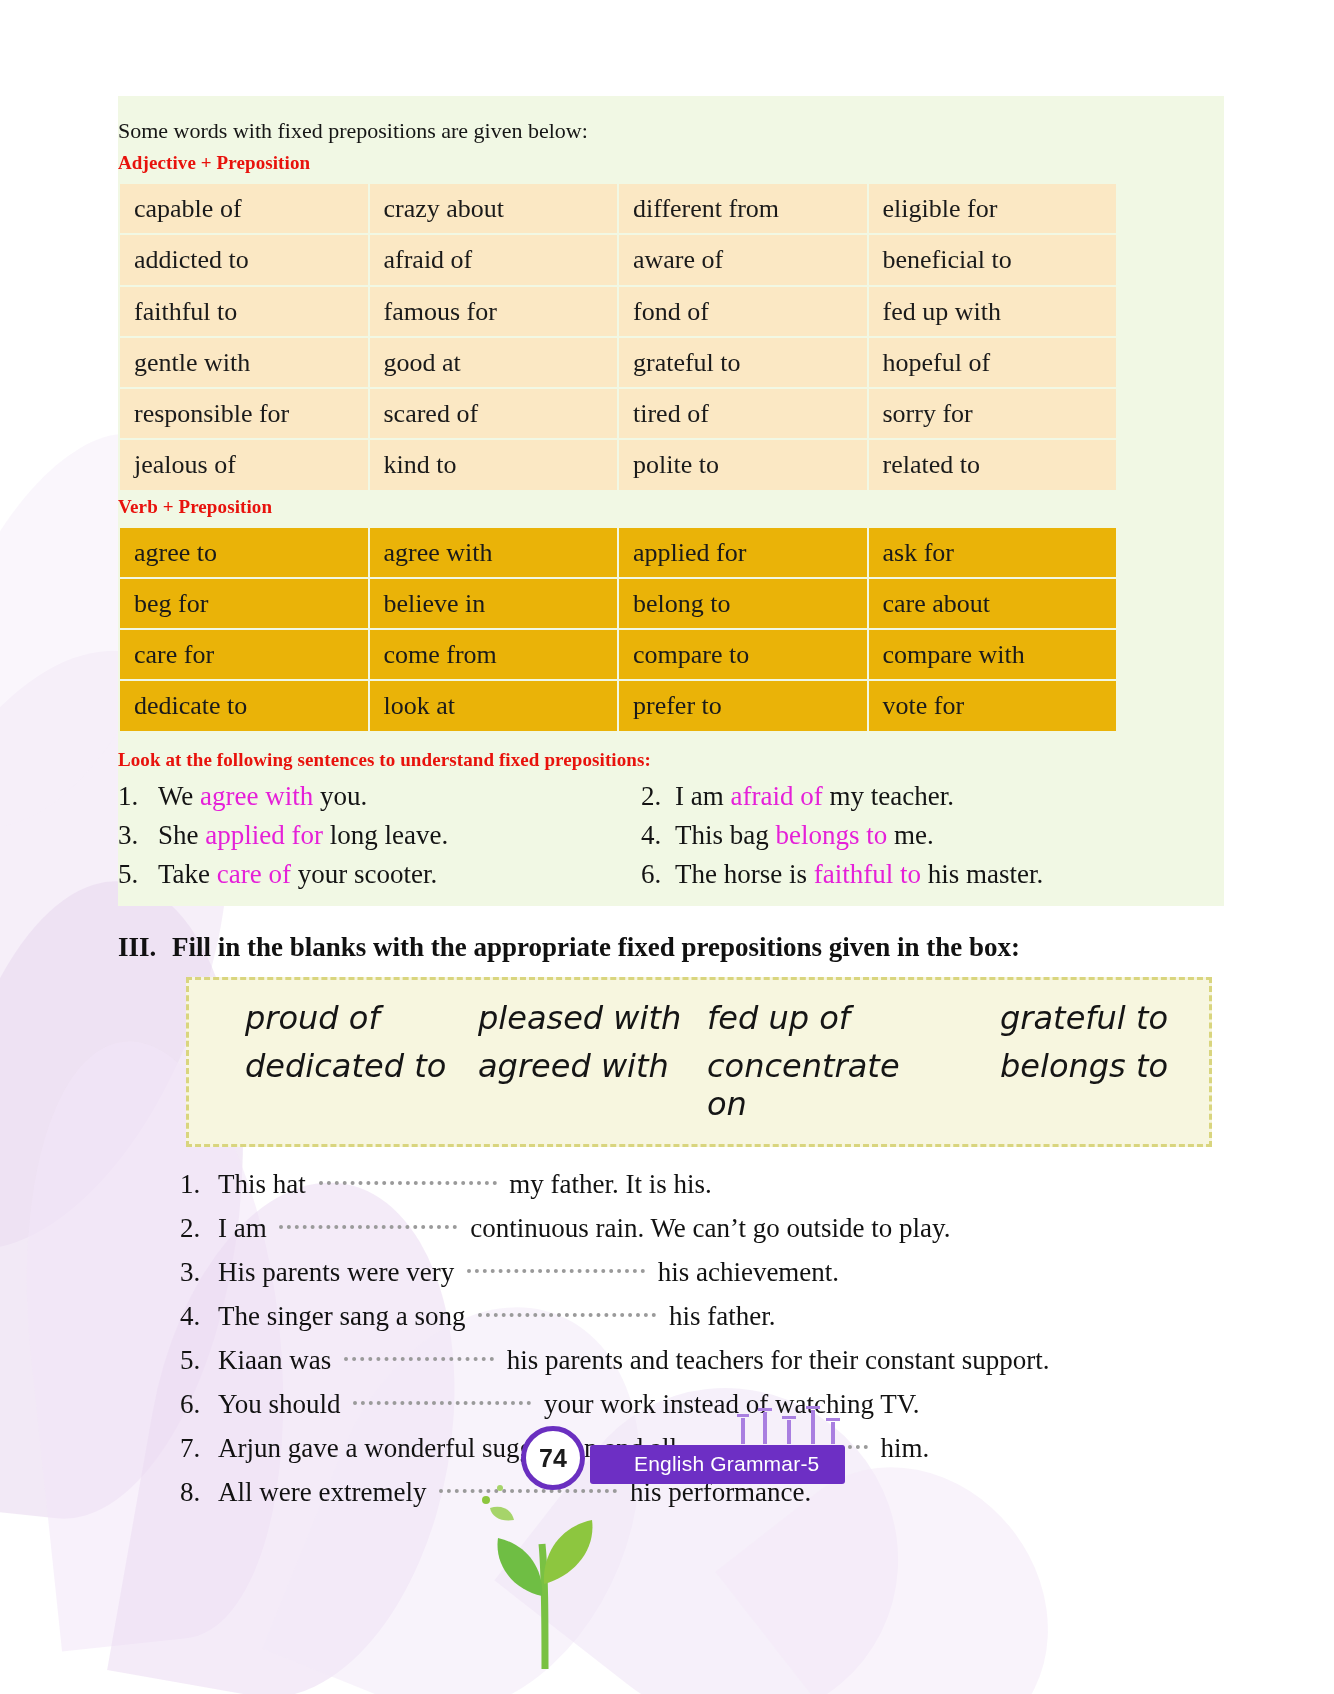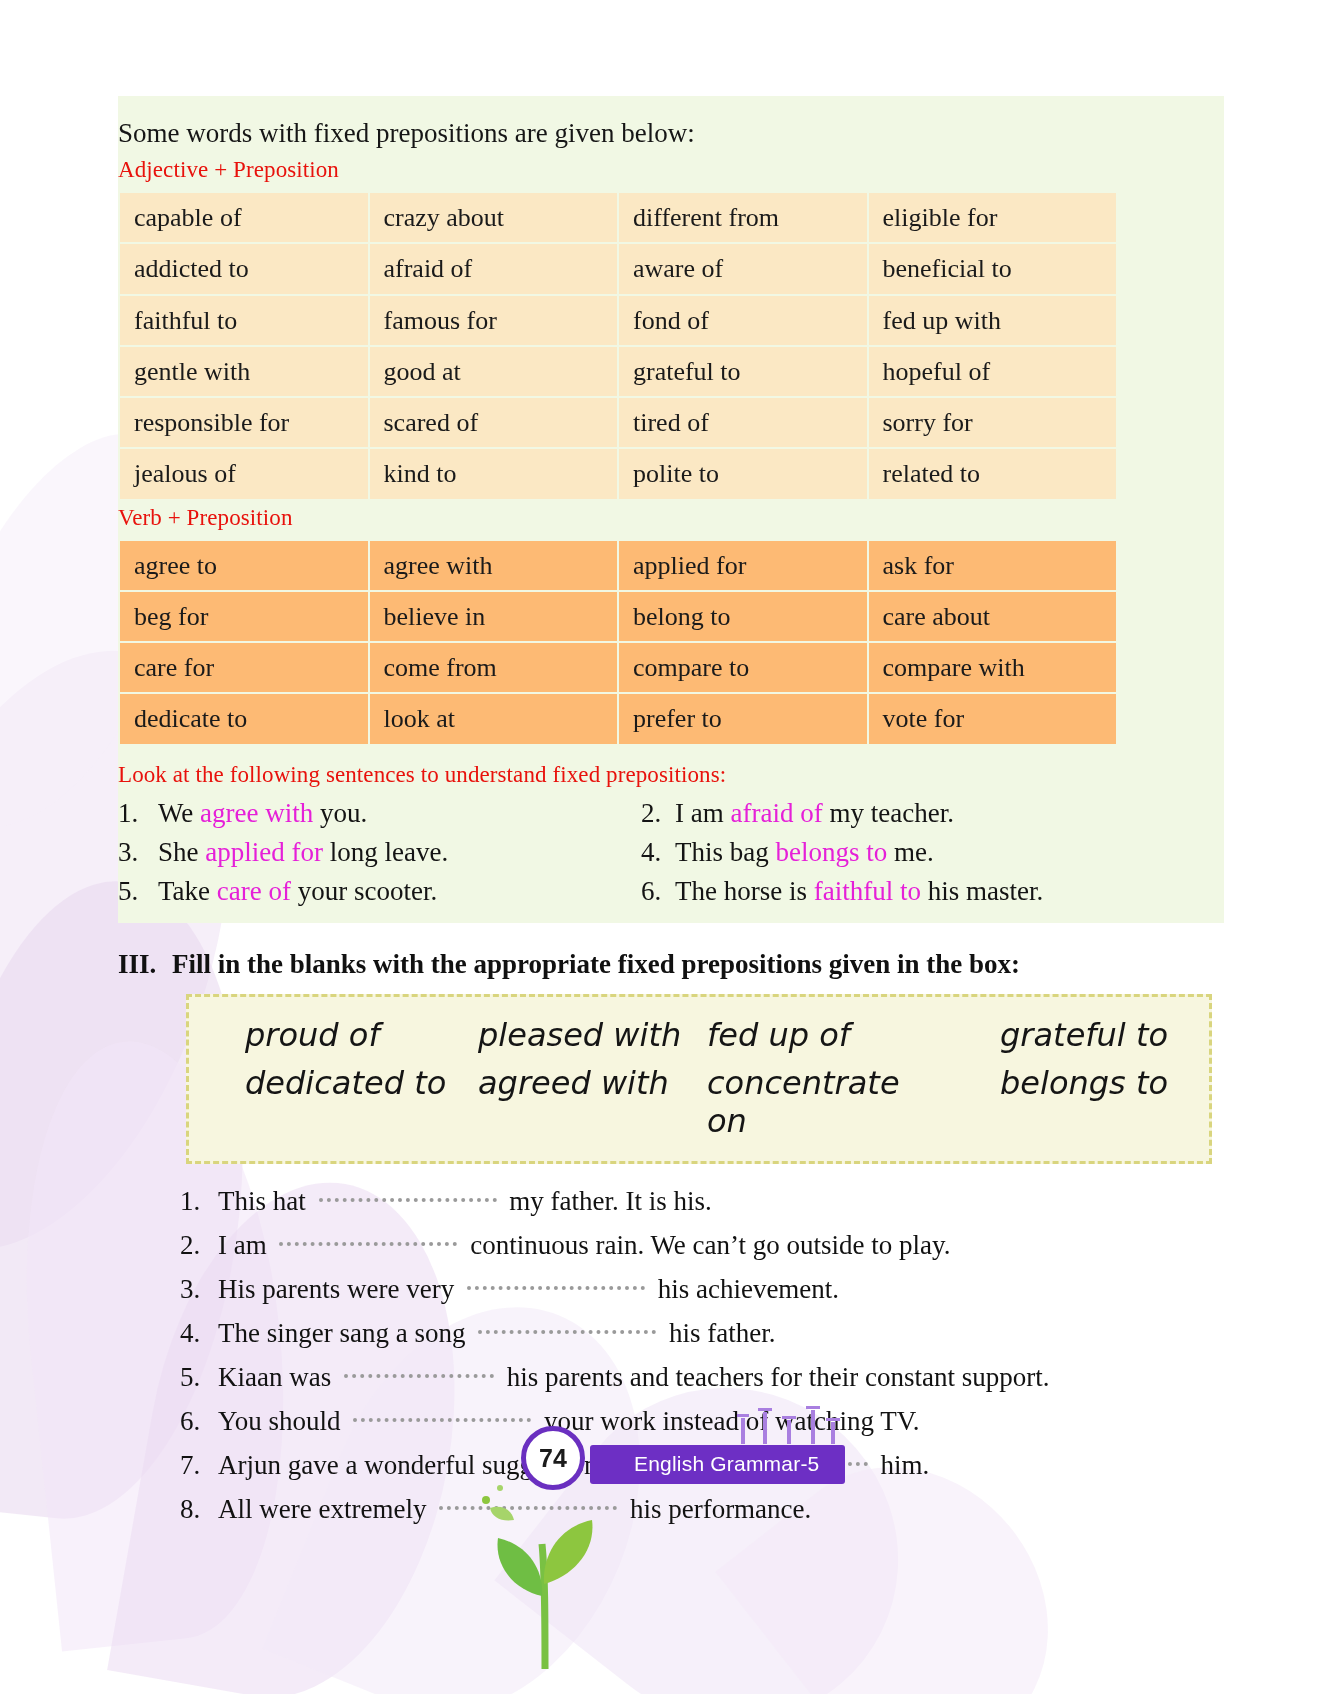--- a/index.html
+++ b/index.html
@@ -25,50 +25,50 @@
 
   
   .sheet{position:relative;z-index:2;}
 
   .green-block{
     background:#f1f8e4;
     padding:0;
   }
 
   .intro{
-    font-size:27px;
+    font-size:22px;
     color:#161616;
     padding:22px 0 2px 0;
     margin:0 0 0 0;
   }
   .section-title{
     color:#e8120c;
-    font-weight:normal;
-    font-size:23px;
+    font-weight:bold;
+    font-size:19px;
     margin:6px 0 8px 0;
     letter-spacing:.1px;
   }
 
   
   table.wordgrid{
     border-collapse:separate;
     border-spacing:2px;
     width:1000px;
     margin:0 0 0 0;
     table-layout:fixed;
   }
   table.wordgrid td{
     font-size:26px;
     color:#1a1a1a;
     padding:8px 0 8px 14px;
     vertical-align:middle;
     line-height:1.28;
   }
   .adj-grid td{background:#fbe8c4;}
-  .verb-grid td{background:#fdba74;}
+  .verb-grid td{background:#eab308;}
 
   
   .examples{
     list-style:none;
     margin:0;padding:2px 0 16px 0;
     display:grid;
     grid-template-columns:523px 1fr;
     row-gap:8px;
   }
   .examples li{

